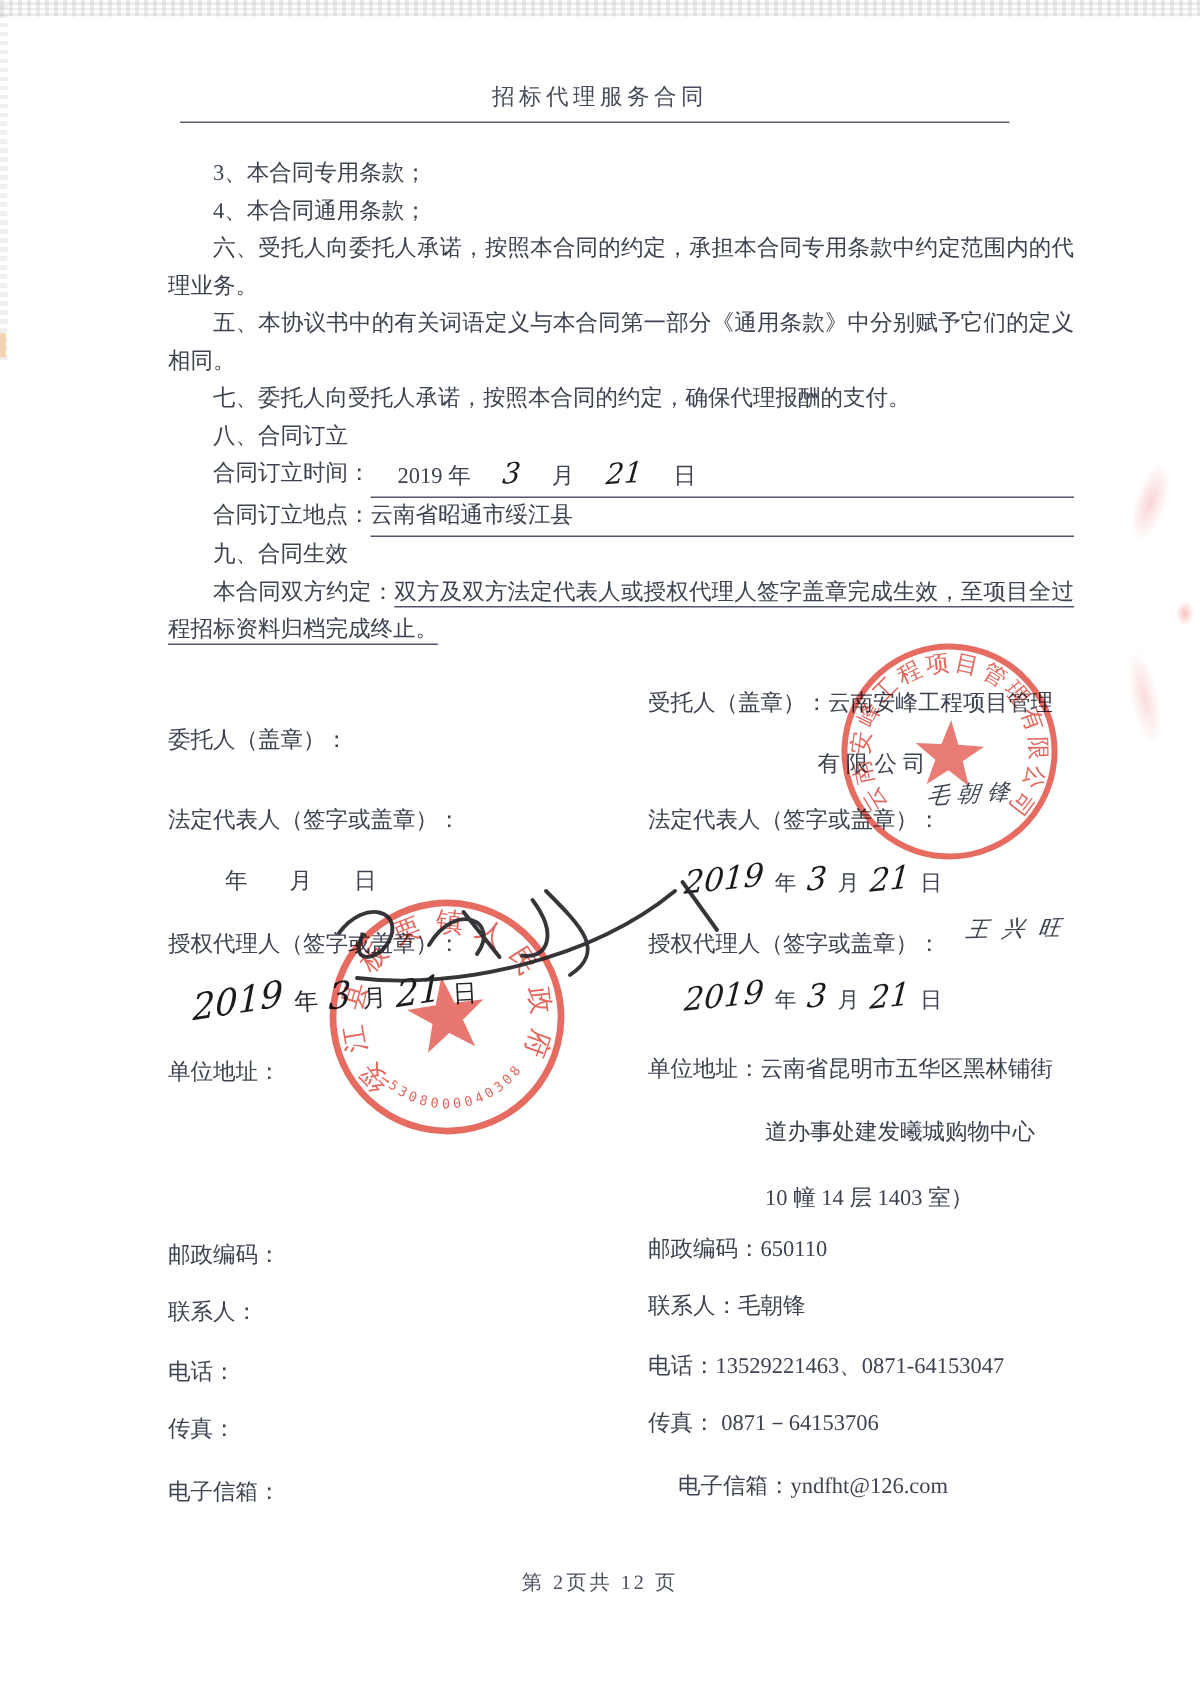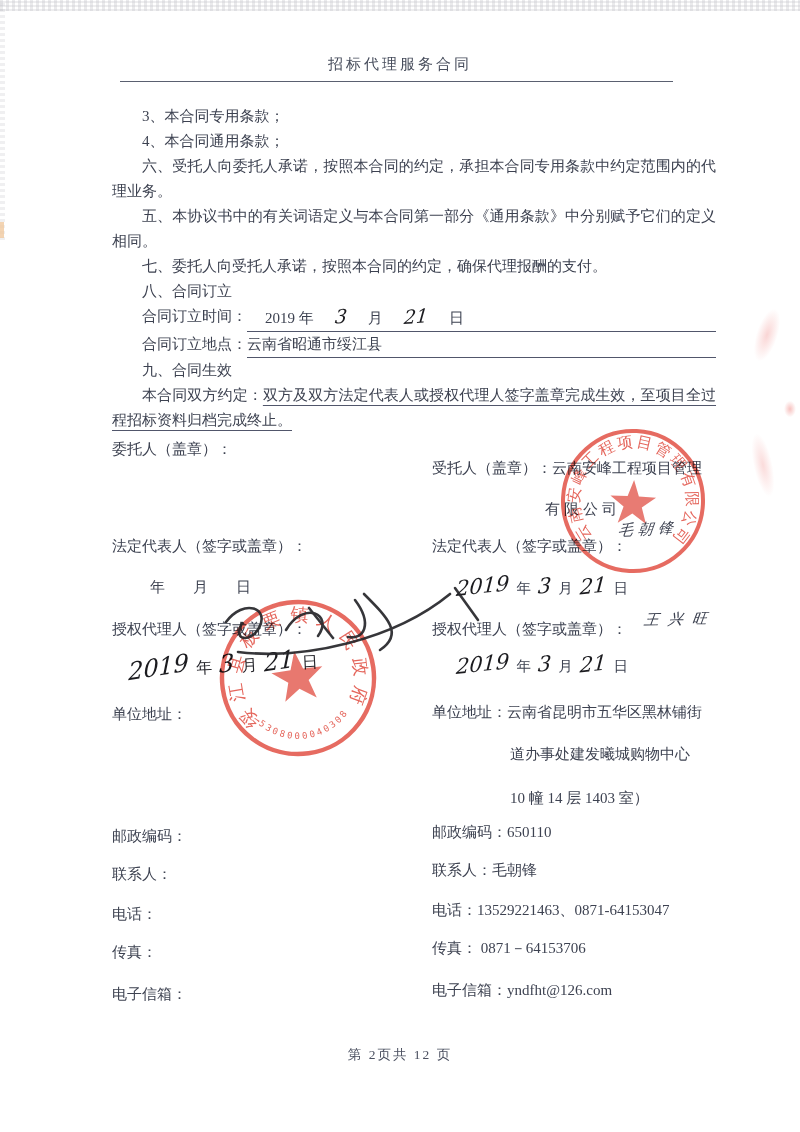--- a/index.html
+++ b/index.html
@@ -99,21 +99,21 @@
 
     <div class="fill-row">
       <span class="lbl">合同订立地点：</span>
       <span class="fill">云南省昭通市绥江县</span>
     </div>
 
     <p>九、合同生效</p>
     <p class="justify"><span>本合同双方约定：</span><span class="ul">双方及双方法定代表人或授权代理人签字盖章完成生效，至项目全过程招标资料归档完成终止。</span></p>
   </div>
 
-  <div class="abs" style="left:112px;top:440px;">委托人（盖章）：</div>
+  <div class="abs" style="left:112px;top:484px;">委托人（盖章）：</div>
   <div class="abs" style="left:112px;top:537px;">法定代表人（签字或盖章）：</div>
   <div class="abs blank-date" style="left:150px;top:578px;">
     <span>年</span><span>月</span><span>日</span>
   </div>
   <div class="abs" style="left:112px;top:620px;">授权代理人（签字或盖章）：</div>
   <div class="abs hwdate hwdate-big" style="left:124px;top:650px;transform:rotate(-3deg);">
     <span class="hw n">2019</span><span class="u">年</span><span class="hw n">3</span><span class="u">月</span><span class="hw n">21</span><span class="u">日</span>
   </div>
   <div class="abs" style="left:112px;top:705px;">单位地址：</div>
   <div class="abs" style="left:112px;top:827px;">邮政编码：</div>
@@ -146,21 +146,21 @@
   </div>
   <div class="abs" style="left:432px;top:861px;">
     <span>联系人：</span><span>毛朝锋</span>
   </div>
   <div class="abs" style="left:432px;top:901px;">
     <span>电话：</span><span>13529221463、0871-64153047</span>
   </div>
   <div class="abs" style="left:432px;top:939px;">
     <span>传真：</span>&nbsp;<span>0871－64153706</span>
   </div>
-  <div class="abs" style="left:432px;top:981px;text-align:right;">
+  <div class="abs" style="left:452px;top:981px;text-align:right;">
     <span>电子信箱：</span><span>yndfht@126.com</span>
   </div>
 
   <svg class="seal seal-right" width="170" height="170" viewBox="0 0 170 170">
     <circle cx="85" cy="85" r="70" fill="none" stroke="#e2564b" stroke-width="4" opacity="0.88"></circle>
     <path id="rs-arc" d="M 46.8 123.2 A 54 54 0 1 1 123.2 123.2" fill="none"></path>
     <text font-size="15.5" fill="#e2564b" opacity="0.9" letter-spacing="2.5" text-anchor="middle" font-family="Liberation Serif,serif">
       <textPath href="#rs-arc" startOffset="50%">云南安峰工程项目管理有限公司</textPath>
     </text>
     <path fill="#e2564b" opacity="0.78" transform="translate(85,88) scale(24)" d="M0,-1 L0.235,-0.324 L0.951,-0.309 L0.38,0.124 L0.588,0.809 L0,0.4 L-0.588,0.809 L-0.38,0.124 L-0.951,-0.309 L-0.235,-0.324 Z"></path>

